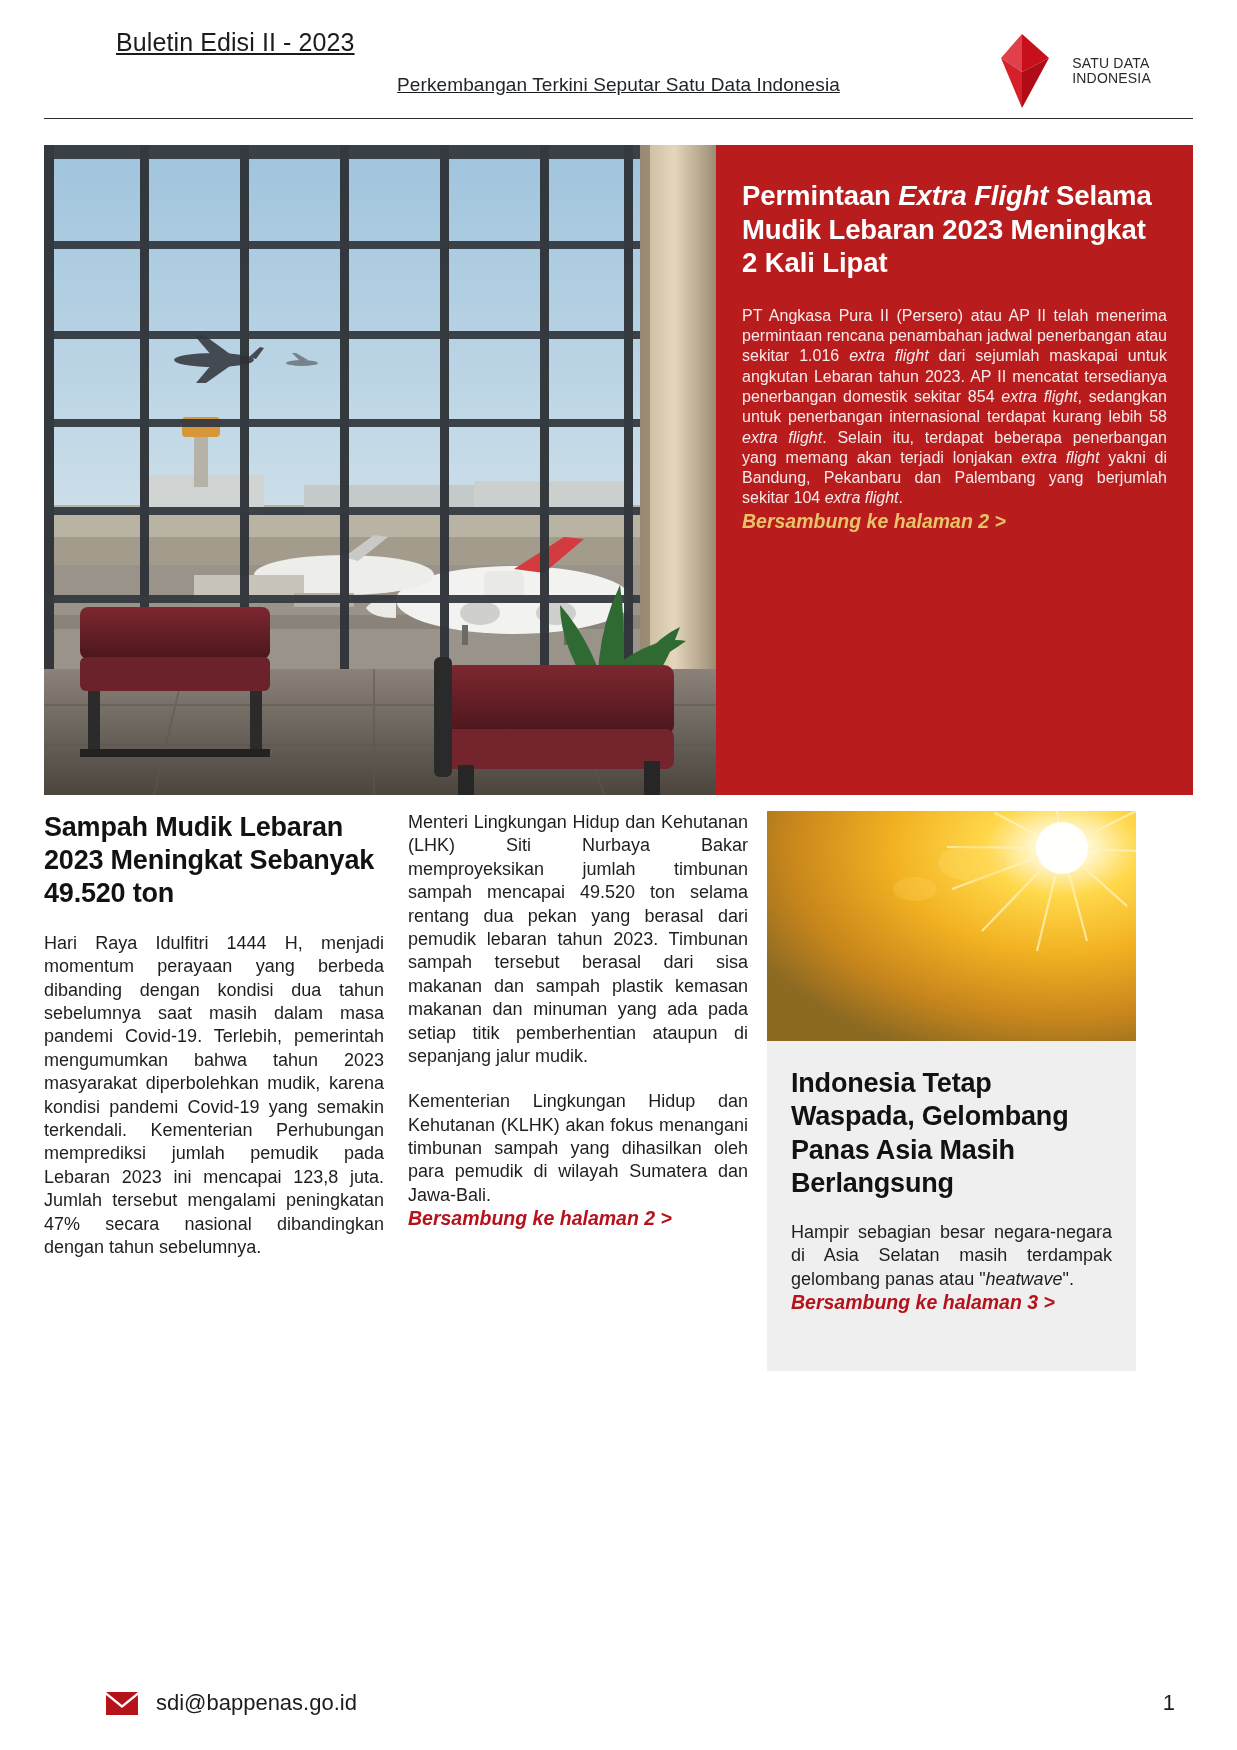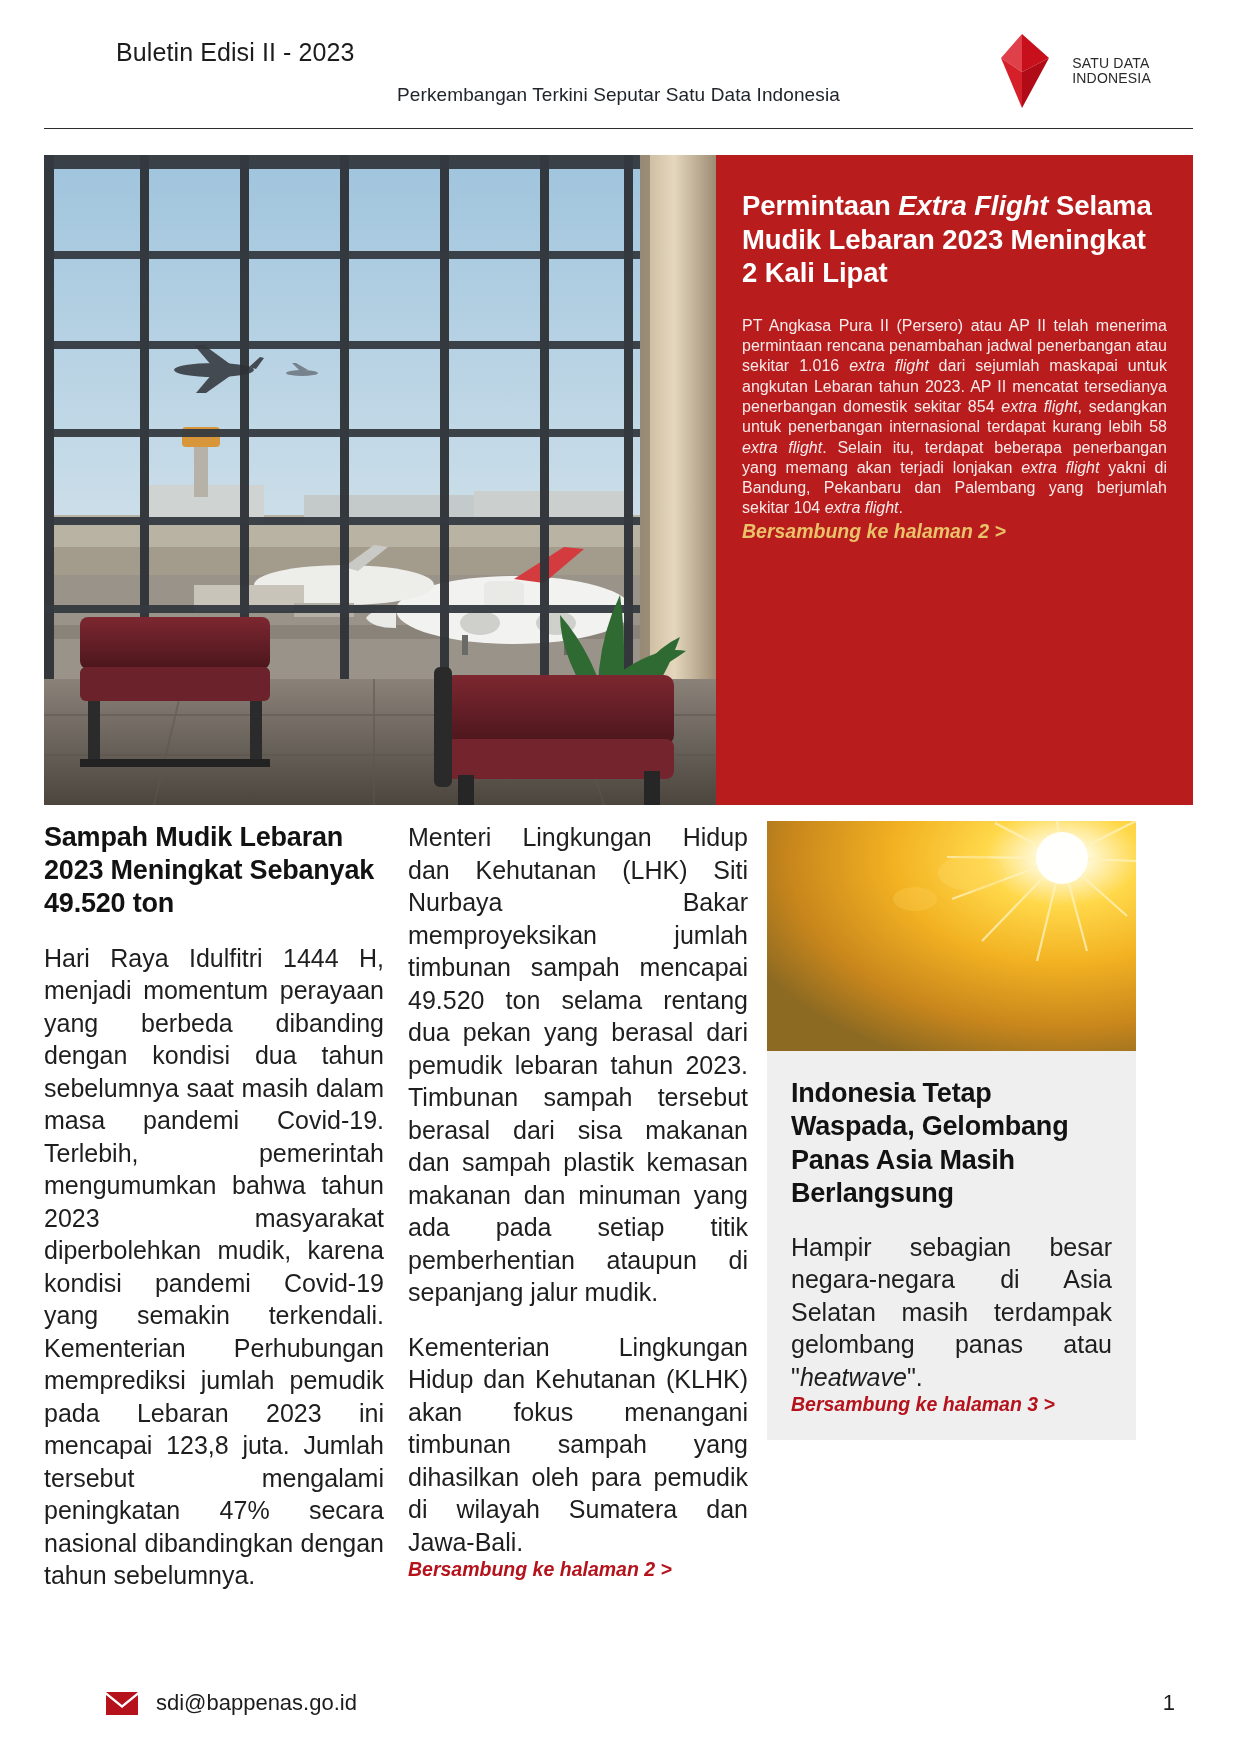--- a/index.html
+++ b/index.html
@@ -20,21 +20,22 @@
     width: 1237px;
     height: 1750px;
     position: relative;
     box-sizing: border-box;
     padding: 0 44px;
   }
 
   
   .masthead {
     position: relative;
-    padding-top: 38px;
+    padding-top: 28px;
+    text-decoration: underline;
   }
   .edition {
     font-size: 25px;
     color: #1c1c1c;
     letter-spacing: 0.1px;
     margin-left: 72px;
   }
   .logo-wrap {
     position: absolute;
     top: 32px;
@@ -129,21 +130,21 @@
 
   .col-left h3 {
     margin: 0 0 22px 0;
     font-size: 27px;
     font-weight: 800;
     line-height: 1.22;
     color: #121212;
     letter-spacing: -0.2px;
   }
   .body-text {
-    font-size: 25px;
+    font-size: 18px;
     line-height: 1.30;
     text-align: justify;
     color: #1e1e1e;
     margin: 0;
   }
   .body-text + .body-text { margin-top: 22px; }
 
   .continue-red {
     font-size: 19.5px;
     font-weight: 700;

